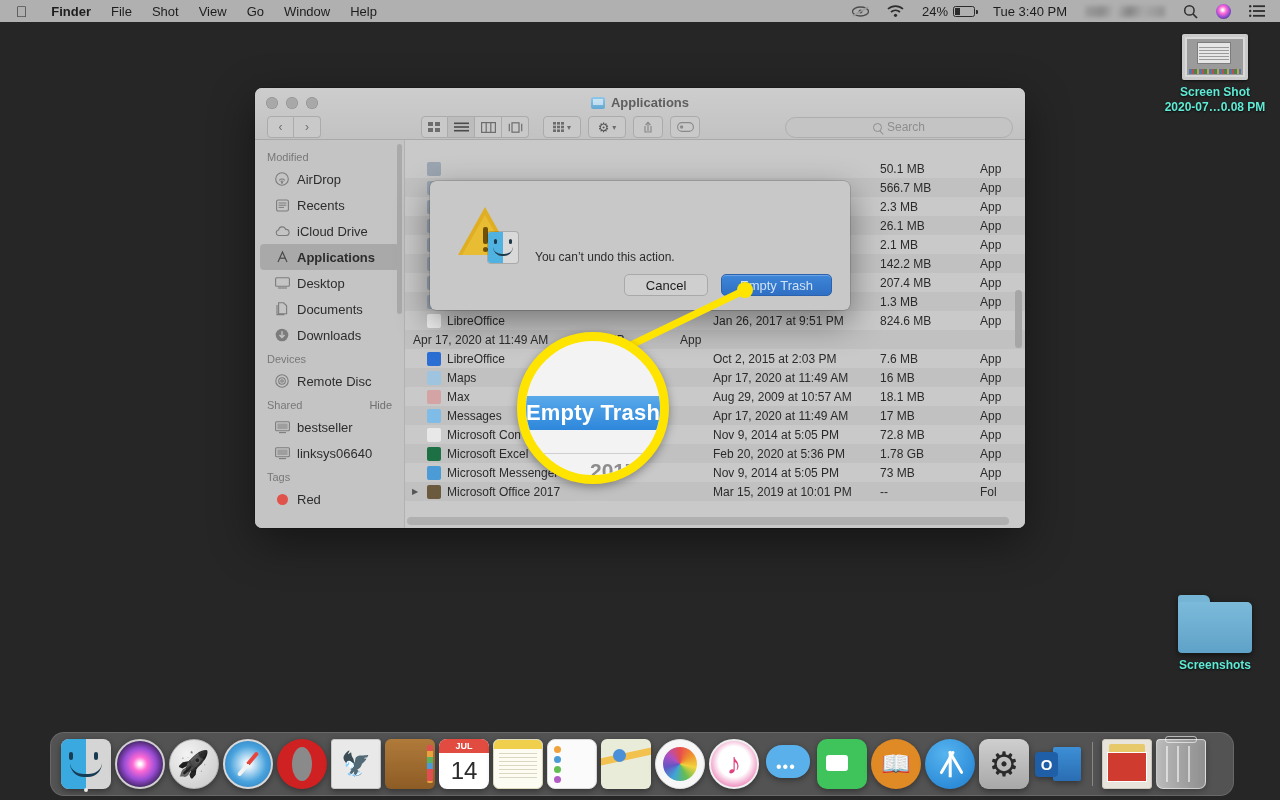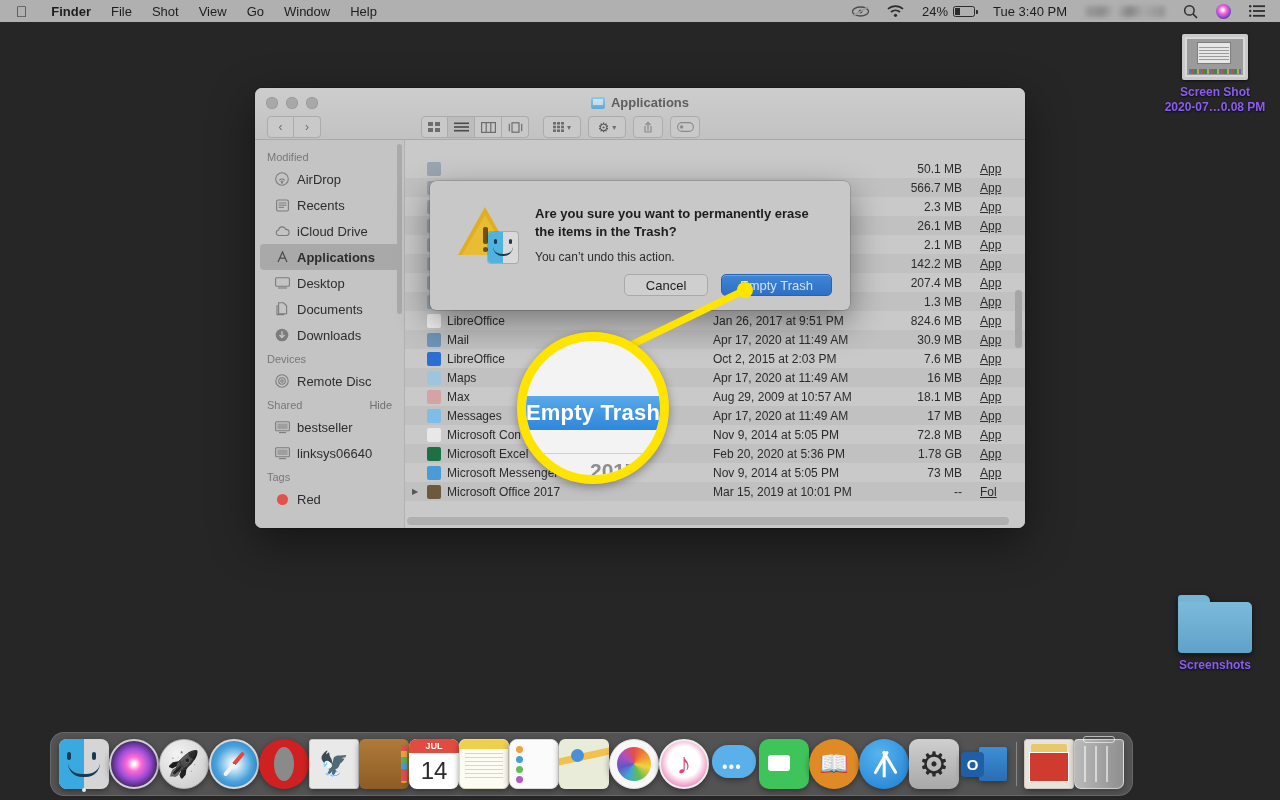--- a/index.html
+++ b/index.html
@@ -28,21 +28,21 @@
   .blurname{
     width:80px; height:11px; border-radius:2px;
     background:linear-gradient(100deg,#9a9a9a,#868686 22%,#b4b4b4 38%,#7e7e7e 55%,#a8a8a8 72%,#8d8d8d);
     filter:blur(2.2px); opacity:.85;
   }
   .batt{ display:inline-block; width:22px; height:11px; border:1.3px solid #2b2b2b; border-radius:2.5px; position:relative; }
   .batt:after{ content:''; position:absolute; right:-3.5px; top:3px; width:2px; height:4px; background:#2b2b2b; border-radius:0 1px 1px 0;}
   .batt i{ position:absolute; left:1px; top:1px; bottom:1px; width:5px; background:#2b2b2b; display:block; }
 
   
-  .desk-icon{ position:absolute; width:120px; text-align:center; color:#8b5cf6; font-size:12px; font-weight:bold; line-height:15px; z-index:5; }
+  .desk-icon{ position:absolute; width:120px; text-align:center; color:#5eead4; font-size:12px; font-weight:bold; line-height:15px; z-index:5; }
   .desk-icon .lbl{ margin-top:5px; text-shadow:0 1px 2px rgba(0,0,0,.8); }
   .ss-thumb{
     width:66px; height:46px; margin:0 auto; background:#d8d8d8;
     border:3px solid #c9c9c9; border-radius:2px; position:relative; overflow:hidden;
     box-shadow:0 1px 3px rgba(0,0,0,.6);
   }
   .ss-thumb .inner{ position:absolute; inset:2px; background:#9b9b9b; }
   .ss-thumb .win{ position:absolute; left:12px; top:5px; width:34px; height:22px; background:#e6e6e6; border:1px solid #7d7d7d;}
   .ss-thumb .win:before{ content:''; position:absolute; left:1px; top:4px; right:1px; height:1px; background:#9a9a9a; box-shadow:0 3px 0 #9a9a9a,0 6px 0 #9a9a9a,0 9px 0 #9a9a9a,0 12px 0 #9a9a9a;}
   .ss-thumb .dockrow{ position:absolute; left:4px; right:4px; bottom:3px; height:5px;
@@ -114,22 +114,22 @@
   .c-date{ width:175px; }
   .c-size{ width:92px; }
   .c-kind{ width:40px; }
   .sortarrow{ position:absolute; right:7px; top:0; font-size:9px; color:#5a5a5a; }
   .rows{ position:absolute; left:0; right:0; top:19px; bottom:14px; }
   .row{ height:19px; display:flex; align-items:center; font-size:12px; color:#2b2b2b; }
   .row:nth-child(odd){ background:#c9c9c9; }
   .row:nth-child(even){ background:#c1c1c1; }
   .cell-name{ width:300px; display:flex; align-items:center; gap:6px; padding-left:8px; overflow:hidden; white-space:nowrap; }
   .cell-date{ width:175px; padding-left:8px; }
-  .cell-size{ width:92px; text-align:right; padding-right:10px; }
-  .cell-kind{ width:40px; padding-left:8px; overflow:hidden;text-decoration:underline; }
+  .cell-size{ width:92px; padding-right:10px; }
+  .cell-kind{ width:40px; padding-left:8px; overflow:hidden; }
   .disc{ width:9px; font-size:8px; color:#555; margin-left:-1px; }
   .fico{ width:14px; height:14px; flex:none; border-radius:2px; }
   .hscroll{ position:absolute; left:2px; right:16px; bottom:3px; height:8px; border-radius:4px; background:#b0b0b0; }
   .vscroll{ position:absolute; right:3px; top:150px; width:7px; height:58px; border-radius:4px; background:#a6a6a6; }
 
   
   #dialog{
     position:absolute; left:430px; top:181px; width:420px; height:129px;
     background:#c8c8c8; border-radius:6px;
     box-shadow:0 12px 34px rgba(0,0,0,.42), 0 0 0 .5px rgba(0,0,0,.25);
@@ -160,21 +160,21 @@
          box-shadow:0 3px 10px rgba(0,0,0,.35); }
   .circ .zbtn{ position:absolute; left:-18px; right:-18px; top:55px; height:34px;
                background:linear-gradient(#59a9ea,#2e87db); display:flex; align-items:center; justify-content:center;
                color:#fff; font-size:22px; font-weight:bold; letter-spacing:.2px; }
   .circ .yr{ position:absolute; left:64px; top:118px; font-size:21px; font-weight:bold; color:#8d8d8d; }
   .circ .hl{ position:absolute; left:0; right:0; top:112px; height:1px; background:#cfcfcf; }
   #leader{ position:absolute; left:400px; top:180px; width:500px; height:330px; z-index:44; pointer-events:none; }
 
   
   #dock{
-    position:absolute; left:50px; bottom:4px; width:1083px; height:64px;
+    position:absolute; left:50px; bottom:4px; width:1184px; height:64px;
     background:rgba(120,120,120,.55); border-radius:14px;
     border:1px solid rgba(255,255,255,.12);
     display:flex; align-items:center; padding:0 8px; gap:0; z-index:50;
   }
   .dock-item{ width:54px; height:54px; display:flex; align-items:center; justify-content:center; position:relative; }
   .di{ width:50px; height:50px; border-radius:11px; position:relative; filter:drop-shadow(0 2px 3px rgba(0,0,0,.4)); }
   .round{ border-radius:50%; }
   .rundot{ position:absolute; bottom:-1px; left:50%; margin-left:-2px; width:4px; height:4px; border-radius:50%; background:#e8e8e8; }
   .dock-sep{ width:1px; height:44px; background:rgba(255,255,255,.3); margin:0 7px; }
   
@@ -417,20 +417,24 @@
             </svg>
         </div>
         <div class="tbtn solo">
           <svg width="17" height="10" viewBox="0 0 17 10">
               <rect x="0.6" y="0.6" width="15.8" height="8.8" rx="4.4" fill="none" stroke="#8a8a8a" stroke-width="1.1"></rect>
               <circle cx="4.6" cy="5" r="1.7" fill="#8a8a8a"></circle>
             </svg>
         </div>
       </div>
 
+      <div class="searchbox">
+        <span class="sico"></span>
+        <span>Search</span>
+      </div>
     </div>
   </div>
 
   <div id="body">
 
     <div id="sidebar">
 
       <div class="sb-hdr">
         <span>Modified</span>
       </div>
@@ -653,25 +657,20 @@
             <div class="cell-name">
               <span class="disc"></span>
               <span class="fico" style="background: rgb(242, 242, 242);"></span>
               <span>LibreOffice</span>
             </div>
             <div class="cell-date">Jan 26, 2017 at 9:51 PM</div>
             <div class="cell-size">824.6 MB</div>
             <div class="cell-kind">App</div>
           </div>
           <div class="row">
-            <div class="cell-name">
-              <span class="disc"></span>
-              <span class="fico" style="background: rgb(111, 148, 184);"></span>
-              <span>Mail</span>
-            </div>
             <div class="cell-date">Apr 17, 2020 at 11:49 AM</div>
             <div class="cell-size">30.9 MB</div>
             <div class="cell-kind">App</div>
           </div>
           <div class="row">
             <div class="cell-name">
               <span class="disc"></span>
               <span class="fico" style="background: rgb(43, 111, 212);"></span>
               <span>LibreOffice</span>
             </div>
@@ -768,21 +767,20 @@
       <div class="tri2"></div>
       <div class="bang"></div>
       <div class="bang2"></div>
     <div class="finderface">
       <div class="lt"></div>
       <div class="ff-eye" style="left:6px;"></div>
       <div class="ff-eye" style="left:21px;"></div>
       <div class="ff-smile"></div>
     </div>
   </div>
-  <div class="dlg-title">Are you sure you want to permanently erase the items in the Trash?</div>
   <div class="dlg-sub">You can’t undo this action.</div>
   <div class="dlg-btns">
     <div class="btn cancel">Cancel</div>
     <div class="btn primary">Empty Trash</div>
   </div>
 </div>
 
 <div id="callout">
   <div class="circ">
     <div class="hl"></div>

